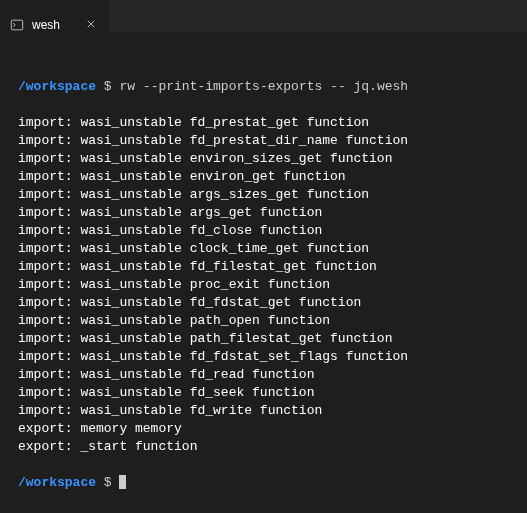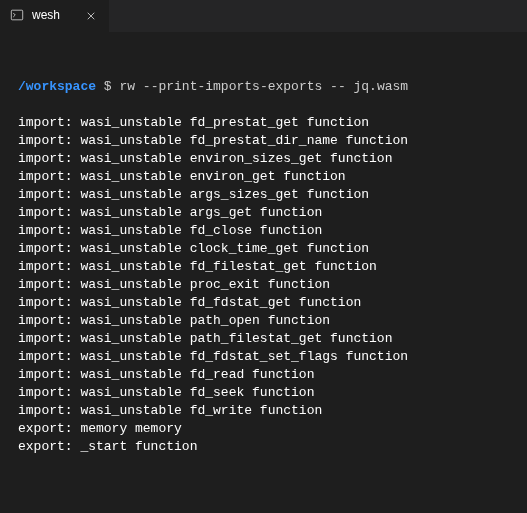--- a/index.html
+++ b/index.html
@@ -18,22 +18,22 @@
     }
     .tab-bar {
       background: #252526;
       display: flex;
       height: 32px;
       align-items: stretch;
     }
     .tab {
       background: #1e1e1e;
       display: flex;
-      align-items: flex-start;
-      padding: 8px 10px;
+      align-items: flex-end;
+      padding: 0 10px;
       gap: 8px;
       border-right: 1px solid #252526;
       min-width: 110px;
     }
     .tab-icon {
       width: 14px;
       height: 14px;
       display: flex;
       align-items: center;
       justify-content: center;
@@ -105,15 +105,16 @@
     <span class="tab-label">wesh</span>
     <span class="tab-close">
       <svg viewBox="0 0 16 16" width="12" height="12">
         <path d="M4 4 L12 12 M12 4 L4 12" stroke="#cccccc" stroke-width="1.2" stroke-linecap="round"></path>
       </svg>
     </span>
   </div>
 </div>
 
 <div class="terminal">
-<span class="line"><span class="prompt-path">/workspace</span> <span class="prompt-symbol">$</span> <span class="command">rw --print-imports-exports -- jq.wasm</span></span>
+<span class="line"><span class="prompt-path">/workspace</span> <span class="prompt-symbol">$</span> <span class="command">rw --print-imports-exports -- jq.wesh</span></span>
 <span id="output-lines"><span class="line output-line">import: wasi_unstable fd_prestat_get function</span><span class="line output-line">import: wasi_unstable fd_prestat_dir_name function</span><span class="line output-line">import: wasi_unstable environ_sizes_get function</span><span class="line output-line">import: wasi_unstable environ_get function</span><span class="line output-line">import: wasi_unstable args_sizes_get function</span><span class="line output-line">import: wasi_unstable args_get function</span><span class="line output-line">import: wasi_unstable fd_close function</span><span class="line output-line">import: wasi_unstable clock_time_get function</span><span class="line output-line">import: wasi_unstable fd_filestat_get function</span><span class="line output-line">import: wasi_unstable proc_exit function</span><span class="line output-line">import: wasi_unstable fd_fdstat_get function</span><span class="line output-line">import: wasi_unstable path_open function</span><span class="line output-line">import: wasi_unstable path_filestat_get function</span><span class="line output-line">import: wasi_unstable fd_fdstat_set_flags function</span><span class="line output-line">import: wasi_unstable fd_read function</span><span class="line output-line">import: wasi_unstable fd_seek function</span><span class="line output-line">import: wasi_unstable fd_write function</span><span class="line output-line">export: memory memory</span><span class="line output-line">export: _start function</span></span>
+<span class="line"><span class="prompt-path">/workspace</span> <span class="prompt-symbol">$</span> <span class="cursor"></span></span>
 </div>
 
 </body></html>

